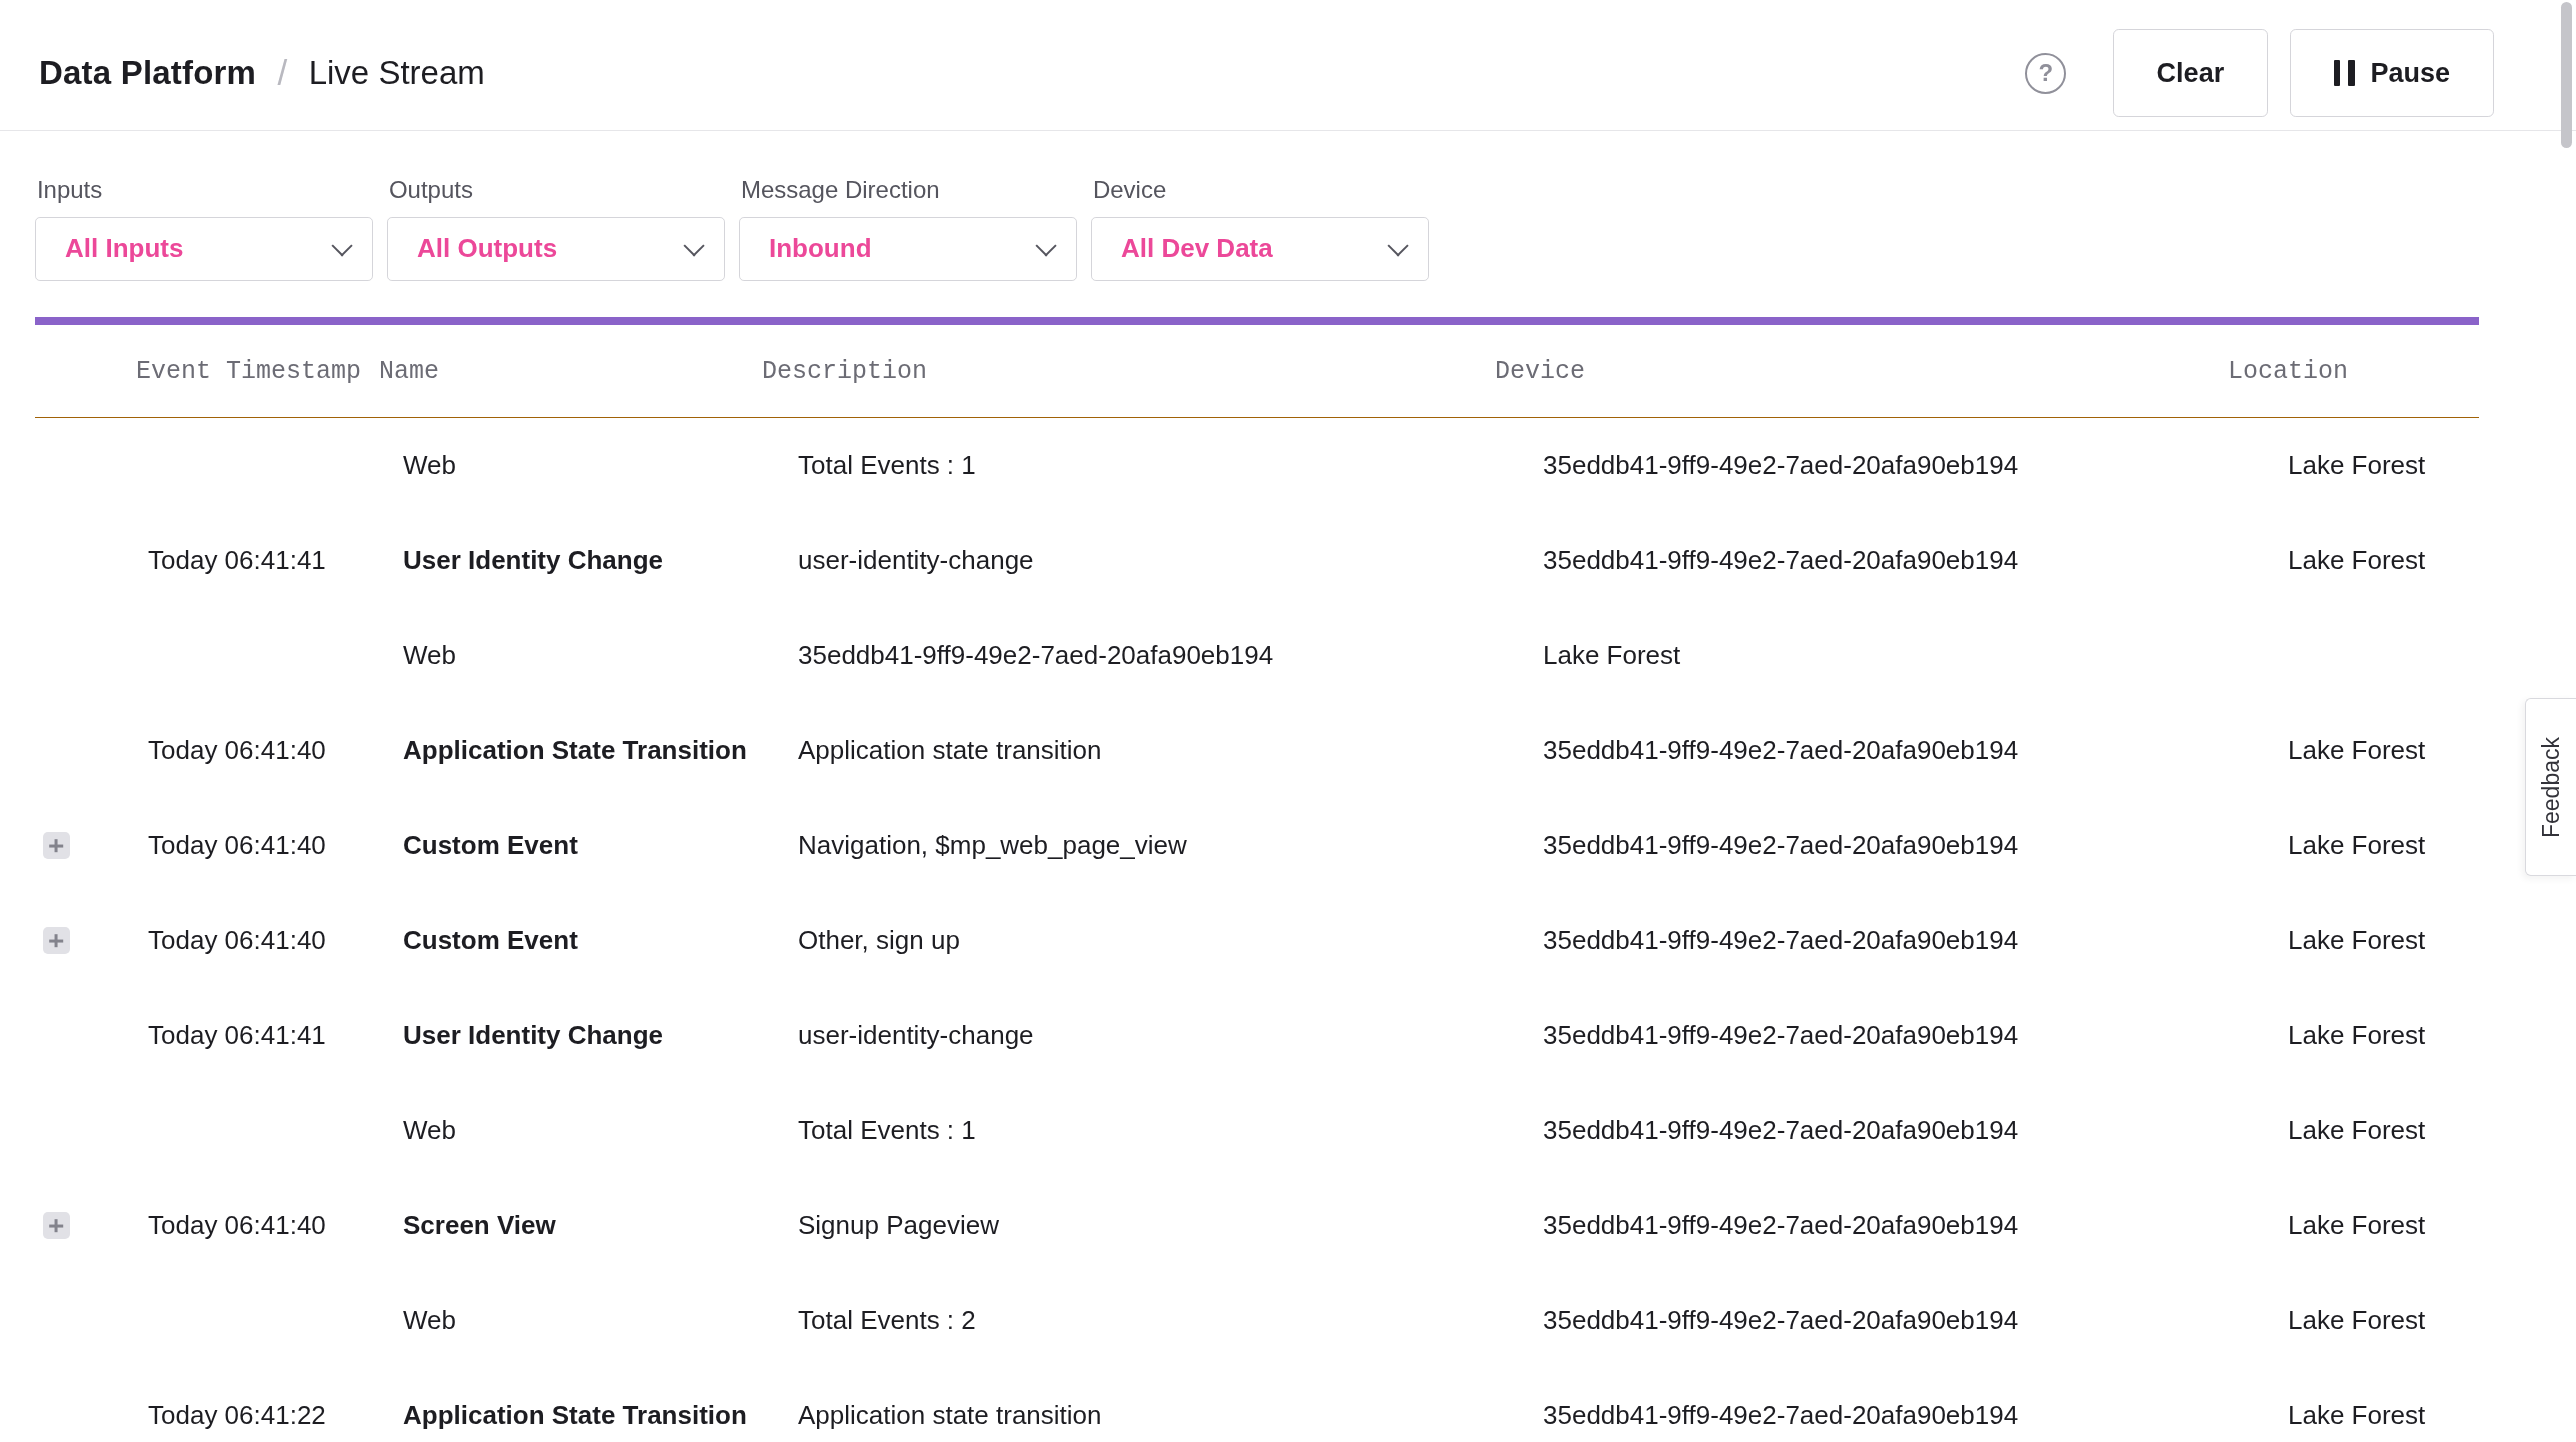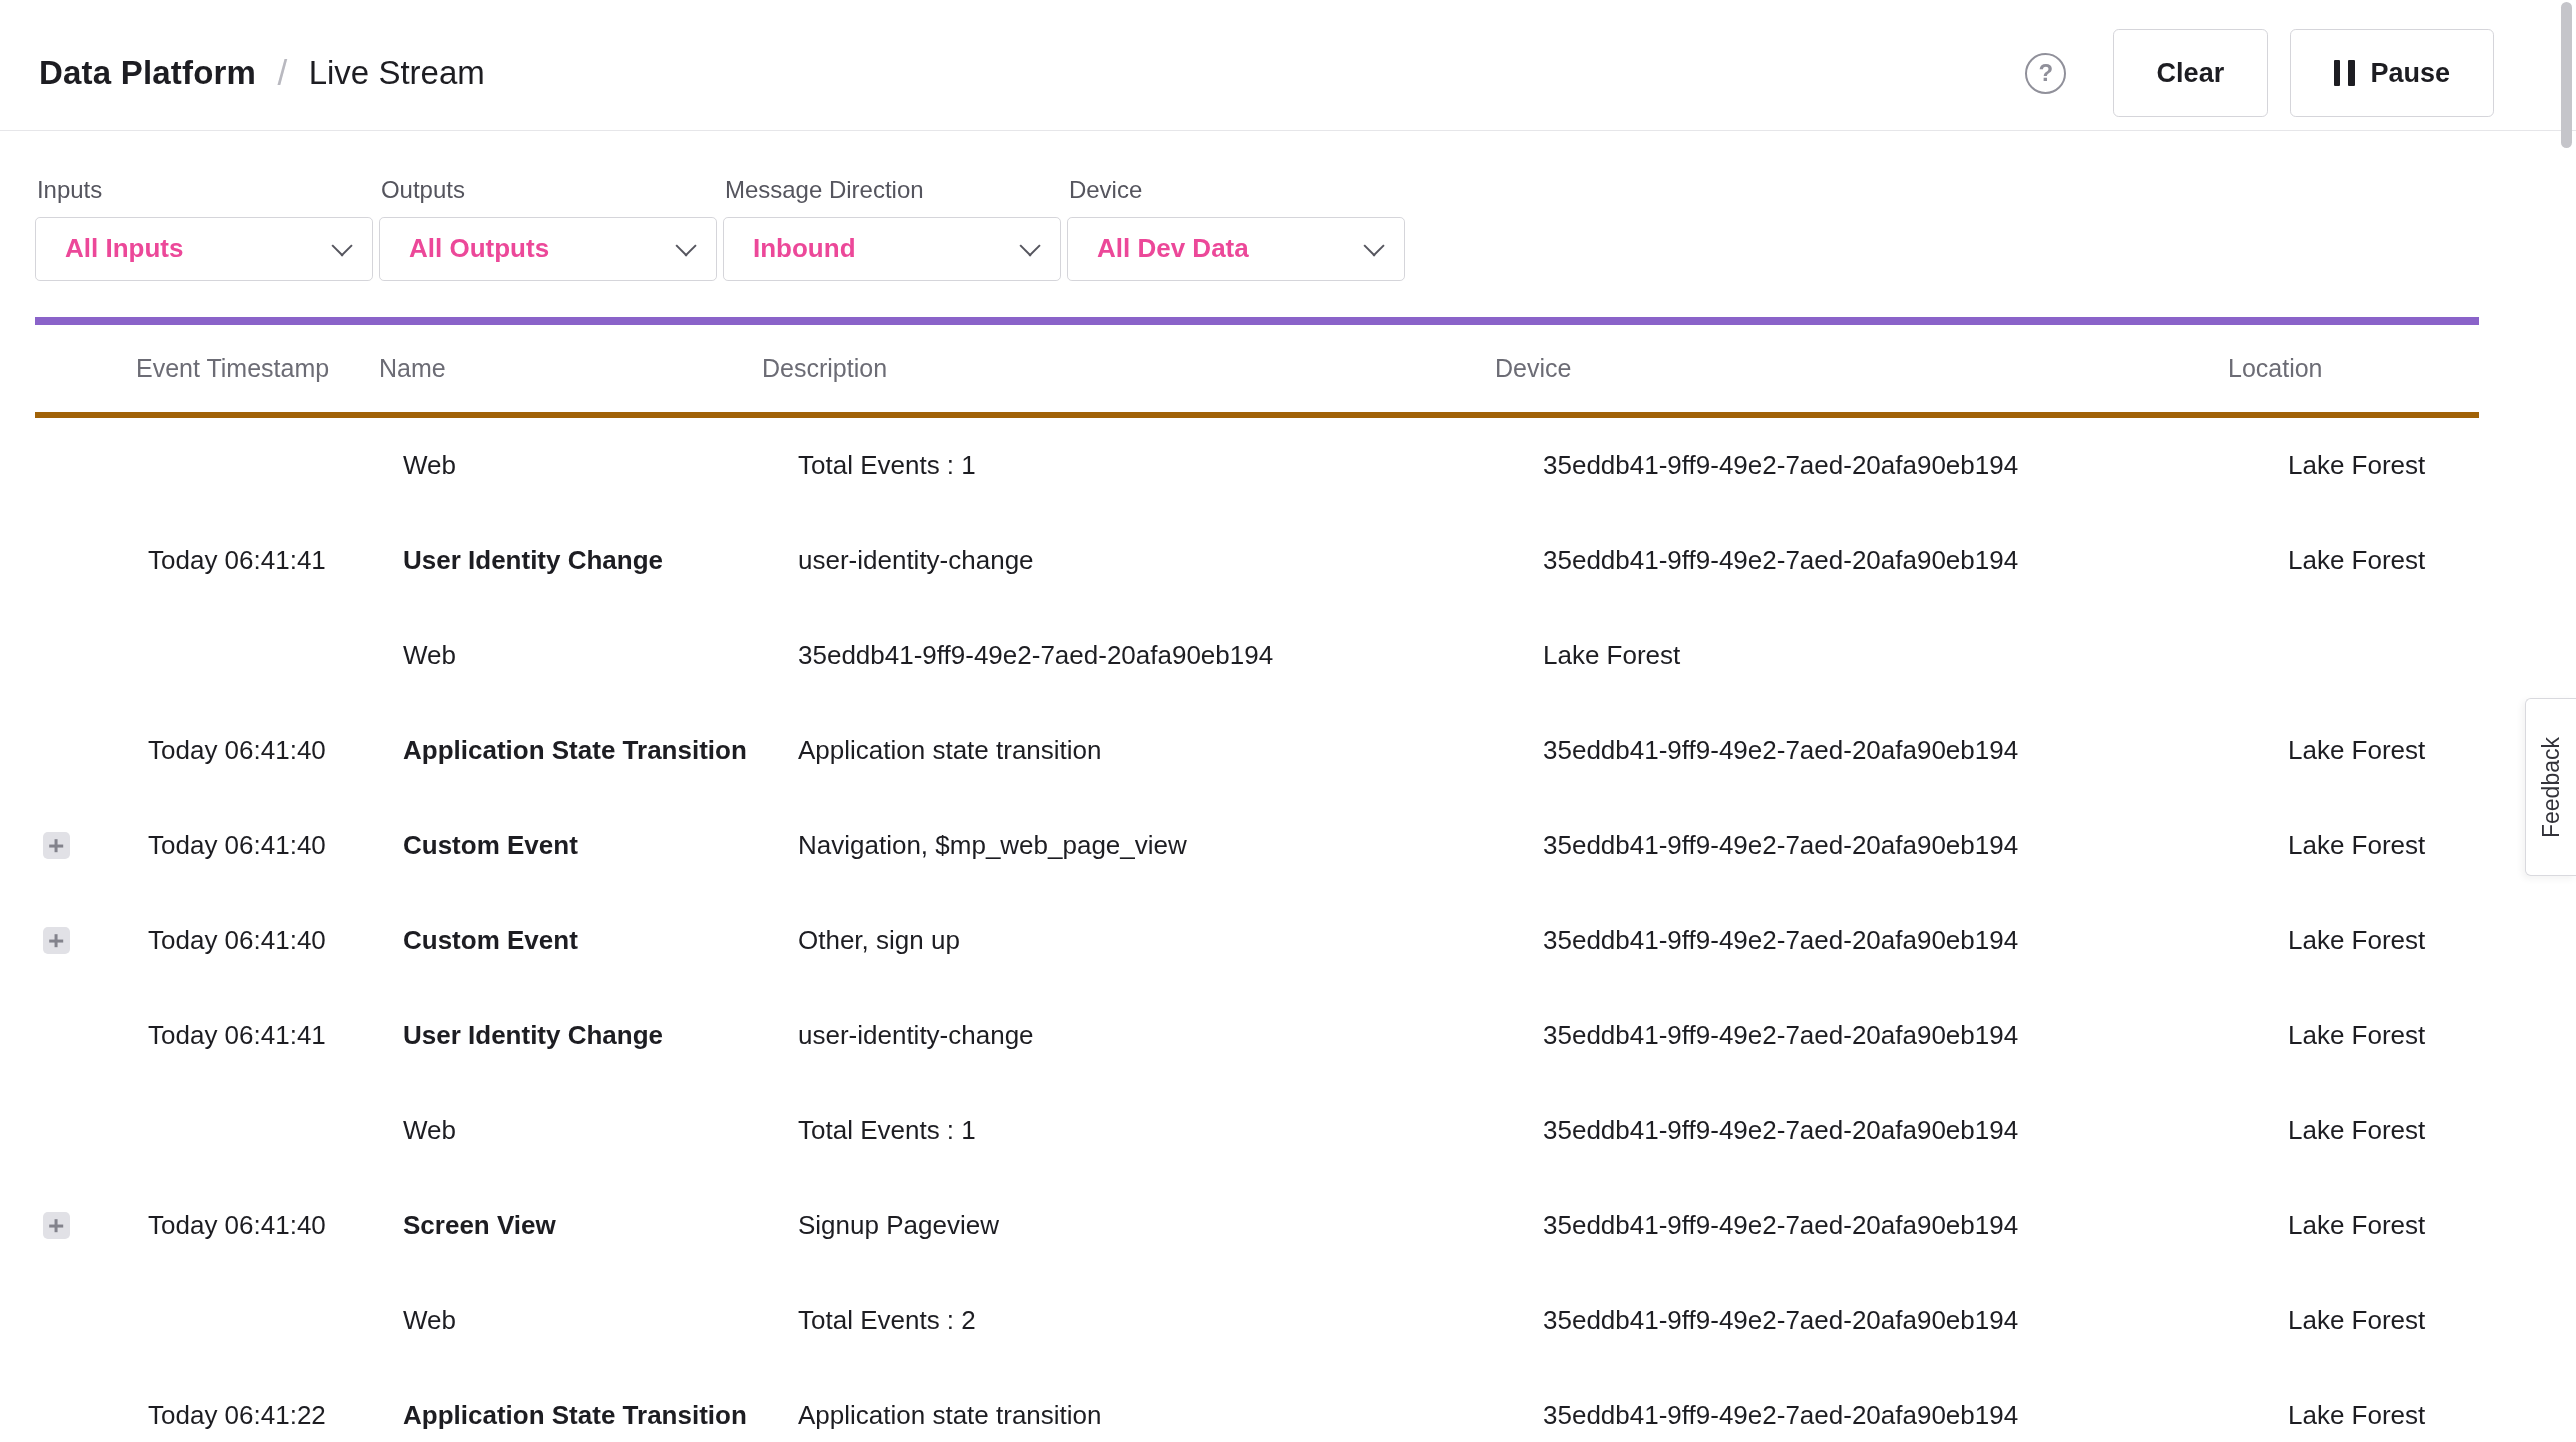--- a/index.html
+++ b/index.html
@@ -35,21 +35,21 @@
     font-size: 27px; font-weight: 700; color: #1d1d22;
     padding: 0 43px; cursor: pointer;
     display: flex; align-items: center; gap: 15.5px;
     font-family: inherit;
   }
   .pause-icon { display: inline-flex; gap: 7.8px; }
   .pause-icon i { display: block; width: 6.8px; height: 26px; background: #1d1d22; border-radius: 1px; }
 
   
   .filters {
-    display: flex; gap: 6px;
+    display: flex; gap: 14px;
     padding: 45px 0 36px 35px;
   }
   .filter-group { width: 338px; }
   .filter-label { font-size: 24px; color: #55555e; margin: 0 0 12.6px 1.9px; }
   .dropdown {
     height: 64px; width: 100%;
     border: 1px solid #d5d5da; border-radius: 4.9px; background: #fff;
     display: flex; align-items: center; justify-content: space-between;
     padding: 0 25px 0 29px; cursor: pointer;
   }
@@ -66,21 +66,21 @@
     background: var(--accent, #8a63c9);
   }
 
   
   .table { margin-left: 35px; width: 2444px; }
   .thead-row, .trow {
     display: grid;
     grid-template-columns: 101px 243px 383px 733px 733px 251px;
     align-items: center;
   }
-  .thead-row { height: 93px; border-bottom: 6px solid #a16207; }
+  .thead-row { height: 93px; border-bottom: 1px solid #a16207; font-family: Liberation Mono, monospace; }
   .th { font-size: 25px; color: #6c6c75; font-weight: 400; }
   .trow { height: 95px; gap: 12px; }
   .cell { font-size: 26px; color: #1d1d22; white-space: nowrap; overflow: hidden; }
   .c-name.bold { font-weight: 700; }
   .c-expand { display: flex; align-items: center; padding-left: 7.8px; }
   .expand-btn {
     width: 27px; height: 27px; border-radius: 4.9px; background: #e1e1e6;
     position: relative; cursor: pointer; border: none; display: block;
   }
   .expand-btn::before, .expand-btn::after {

